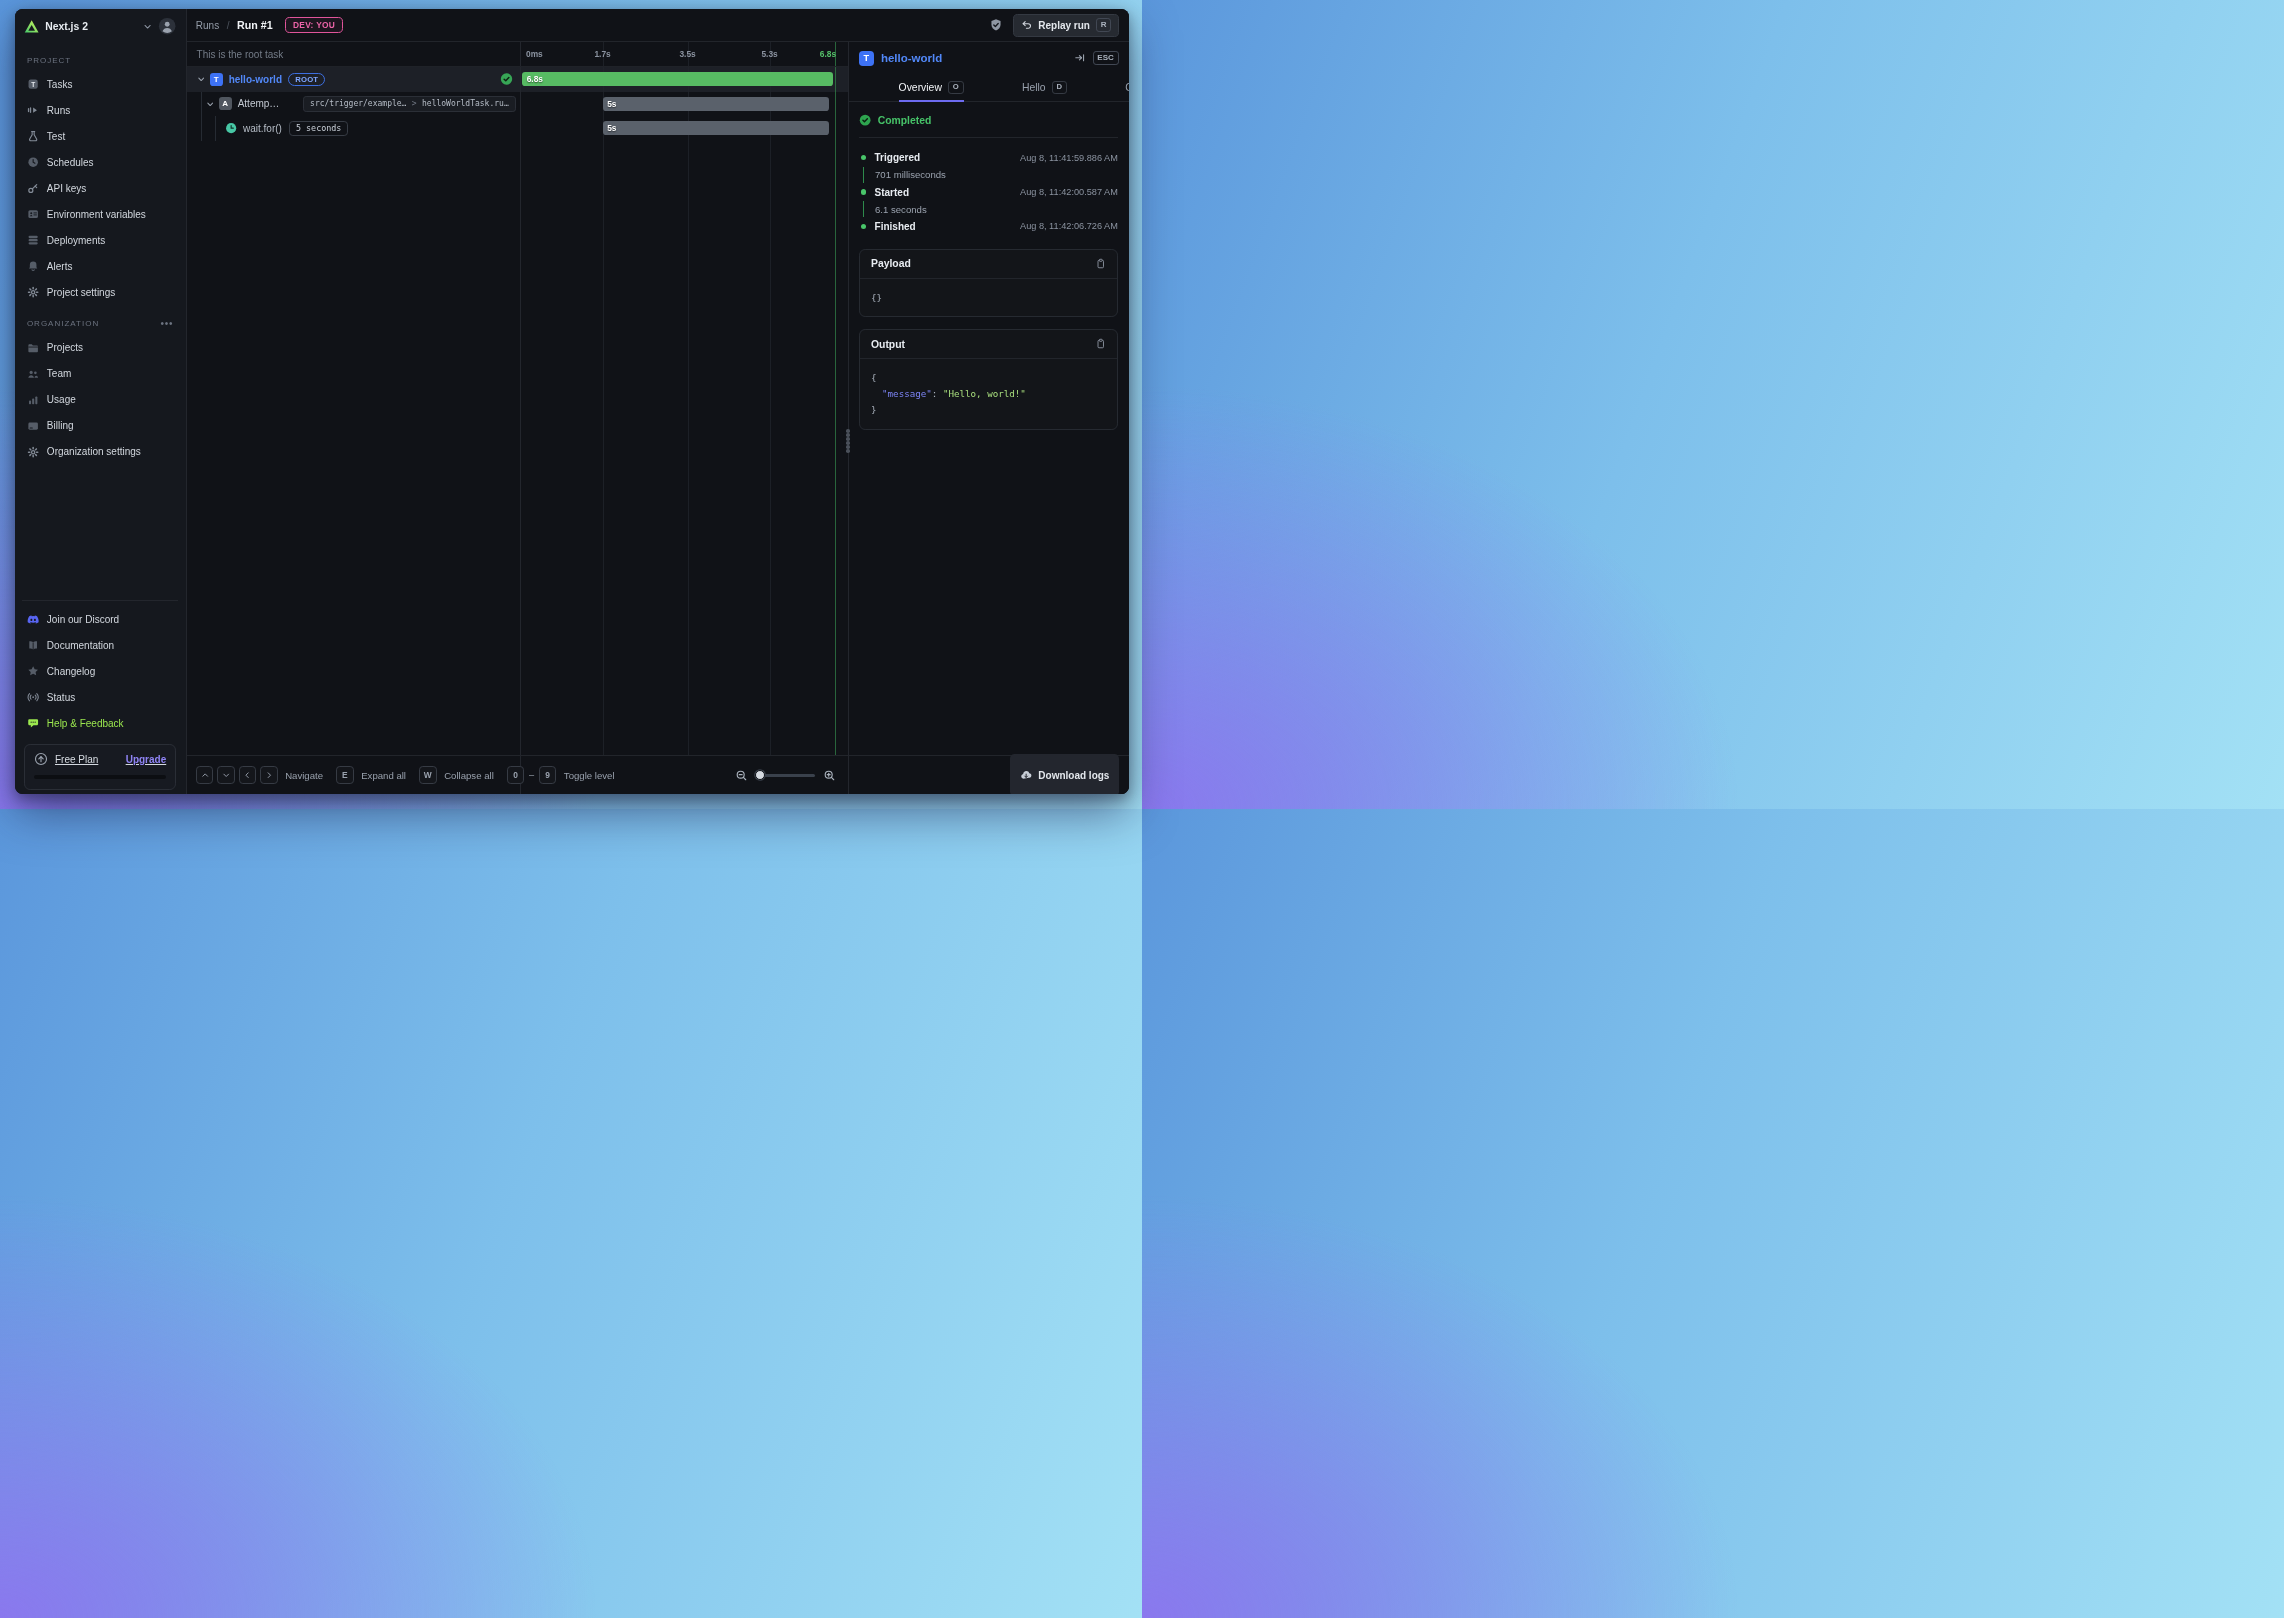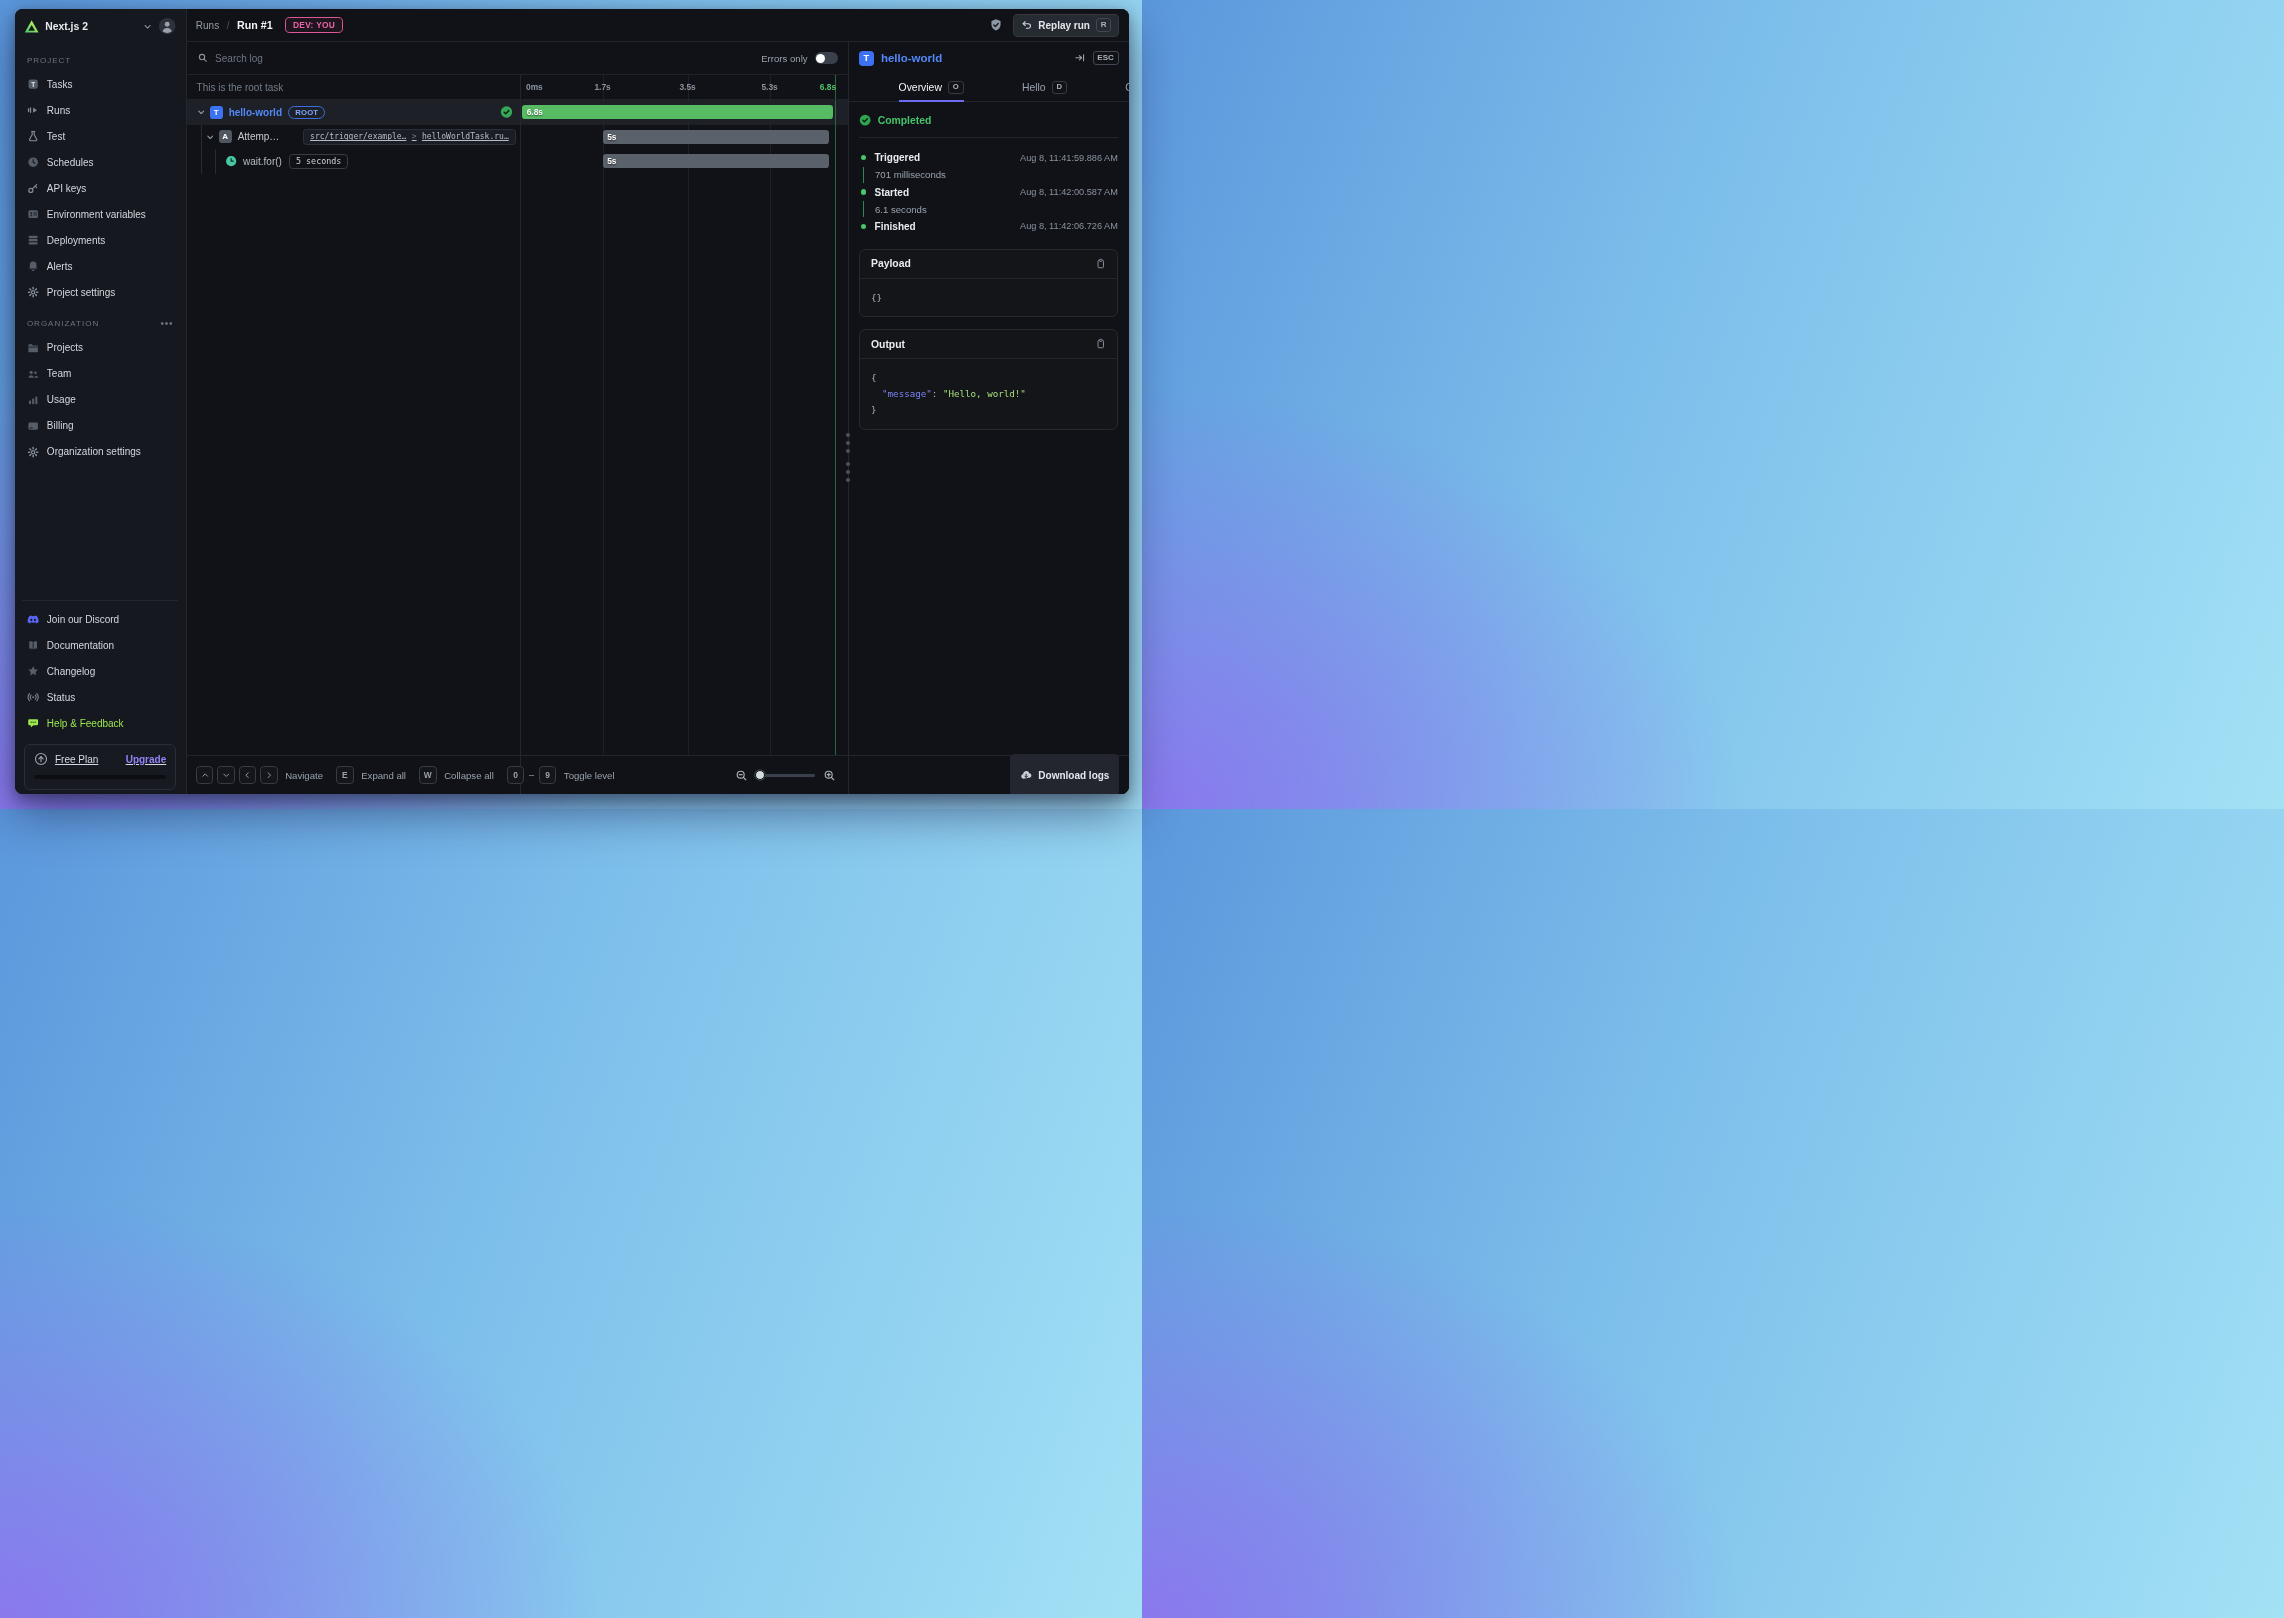--- a/index.html
+++ b/index.html
@@ -93,21 +93,21 @@
     font-size:8px; font-weight:700; color:#fff; flex:none; }
   .badge-task { background:#3d72f5; }
   .badge-attempt { background:#50565f; }
   .task-link { font-size:10px; font-weight:600; color:#5288f8; }
   .root-pill { border:0.8px solid #3d6fe0; color:#7fa6ff; font-size:7.7px; font-weight:700;
     border-radius:766px; padding:1.2px 6.1px; letter-spacing:0.2px; }
   .row-check { position:absolute; right:7px; top:50%; transform:translateY(-50%); display:flex; }
   .attempt-label { font-size:10px; color:#c3c9d2; }
   .path-badge { margin-left:auto; margin-right:3.8px; display:flex; align-items:center; gap:5.4px;
     background:#1a1d23; border:0.8px solid #2b2f37; border-radius:3.1px; padding:2.3px 6.1px;
-    font-family:"DejaVu Sans Mono", monospace; font-size:8px; color:#b6bdc7; white-space:nowrap; overflow:hidden;text-decoration:underline; }
+    font-family:"DejaVu Sans Mono", monospace; font-size:8px; color:#b6bdc7; white-space:nowrap; overflow:hidden; }
   .path-sep { color:#6f7682; }
   .log-label { font-size:10px; color:#b6bdc7; }
   .secs-badge { margin-left:7px; border:0.8px solid #373c45; border-radius:3.8px; padding:1.9px 6.1px;
     font-family:"DejaVu Sans Mono", monospace; font-size:8.4px; color:#c9cfd8; }
   .guide { position:absolute; top:0; bottom:0; width:0.8px; background:#262b33; }
   .g1 { left:14px; } .g2 { left:28px; }
   .ind-sm { width:10px; flex:none; } .ind-md { width:19px; flex:none; } .ind-lg { width:38px; flex:none; }
   .gap6 { width:4.6px; flex:none; } .gap8 { width:6.1px; flex:none; }
 
   .bar { position:absolute; top:50%; transform:translateY(-50%); height:14px; border-radius:3.1px;
@@ -485,35 +485,20 @@
           <span class="lbl">Replay run</span>
           <span class="key-chip">R</span>
         </span>
       </span>
     </div>
 
     <div class="content">
 
       <section class="run-view">
 
-        <div class="search-row">
-          <span class="icon">
-              <svg width="11.5" height="11.5" viewBox="0 0 16 16" fill="none" stroke="#8b93a0" stroke-width="1.5" stroke-linecap="round">
-                <circle cx="7" cy="7" r="3.7"></circle>
-                <path d="M9.9 9.9l3 3"></path>
-              </svg>
-            </span>
-          <input class="search-input" type="text" placeholder="Search log" style="">
-          <span class="errors-only">
-            <span>Errors only</span>
-            <span class="toggle">
-                <span class="knob"></span>
-              </span>
-          </span>
-        </div>
 
         <div class="log-area">
           <div class="grip grip-1">
               <i></i>
               <i></i>
               <i></i>
             </div>
 
           <div class="log-row header-row">
             <div class="tree-cell">

